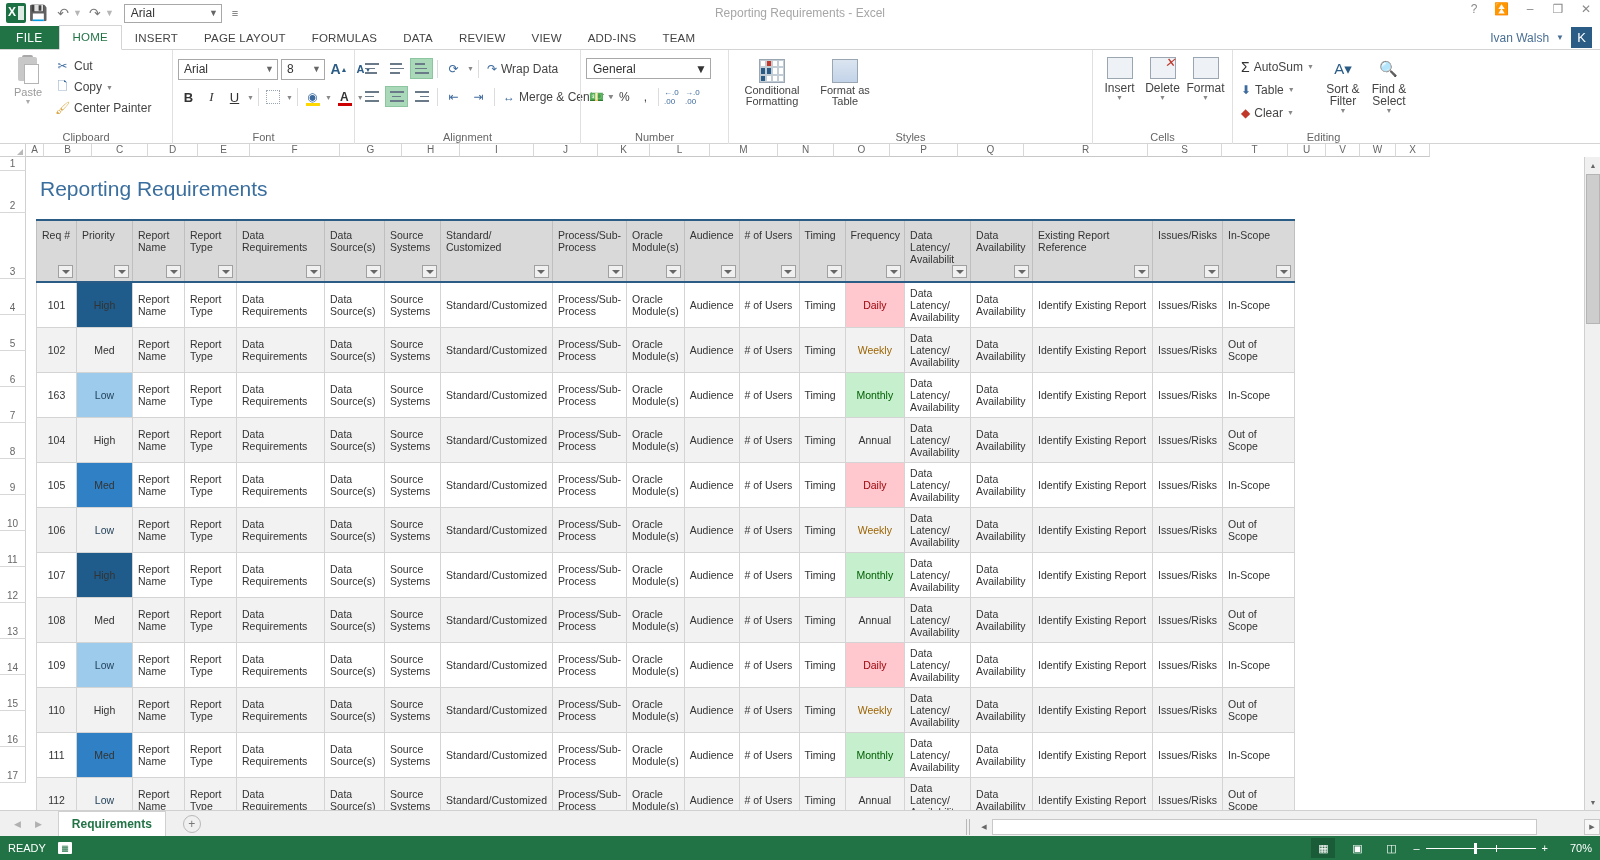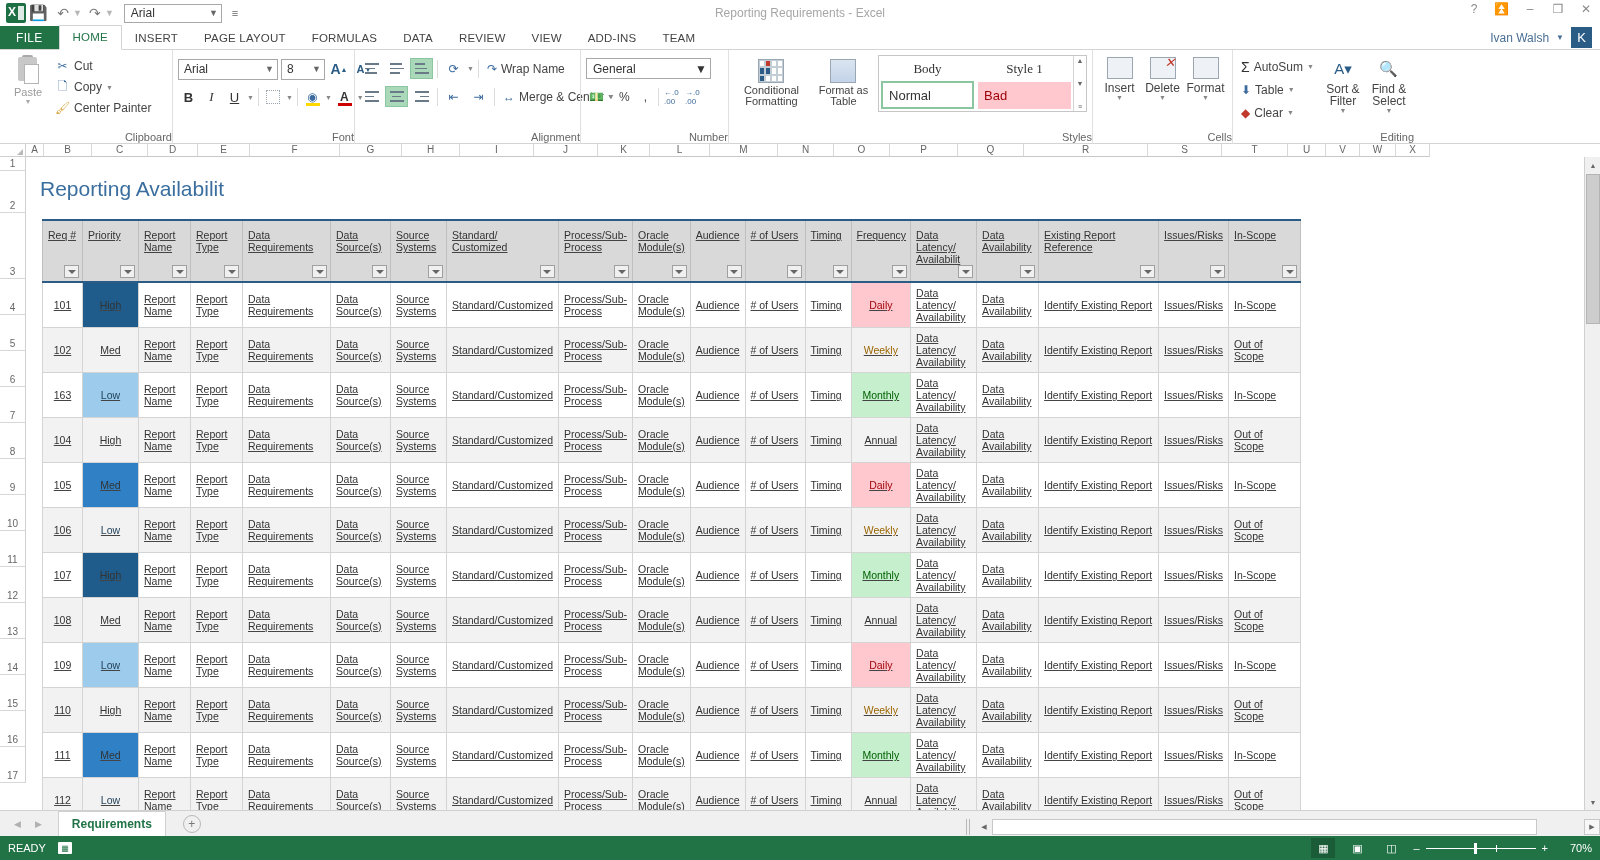--- a/index.html
+++ b/index.html
@@ -39,21 +39,21 @@
   .user-name{ font-size:12px; color:#4a6f94; }
   .user-caret{ font-size:8px; color:#4a6f94; }
   .avatar{ width:21px; height:21px; background:#2a5c86; color:#fff; font-size:13px; display:flex; align-items:center; justify-content:center; }
 
   
   .ribbon{ height:95px; background:#fff; border-bottom:1px solid #d4d4d4; border-top:1px solid #d4d4d4; margin-top:-1px;
            display:flex; position:relative; flex:0 0 95px; }
   .rgroup{ position:relative; display:flex; flex-direction:column; height:95px; padding-top:3px; }
   .rgroup + .rgroup{ border-left:1px solid #e0e0e0; }
   .rgroup-body{ flex:1; display:flex; align-items:flex-start; padding:0 5px; }
-  .rgroup-title{ text-align:right; font-size:11px; color:#666; height:15px; line-height:14px; position:relative; }
+  .rgroup-title{ text-align:center; font-size:11px; color:#666; height:15px; line-height:14px; position:relative; }
 
   .big-btn{ width:46px; display:flex; flex-direction:column; align-items:center; justify-content:flex-start; padding-top:4px; cursor:pointer; }
   .big-btn .lbl{ font-size:11px; color:#9a9a9a; text-align:center; line-height:11px; margin-top:2px;}
   .big-btn .car{ font-size:7px; color:#aaa; }
   .paste-ico{ width:26px; height:28px; position:relative; }
   .paste-ico .clip{ position:absolute; left:3px; top:0; width:19px; height:24px; background:#c8c8c8; border-radius:2px; }
   .paste-ico .clip2{ position:absolute; left:7px; top:-2px; width:11px; height:5px; background:#a8a8a8; border-radius:2px;}
   .paste-ico .pg{ position:absolute; left:9px; top:7px; width:15px; height:20px; background:#fff; border:1px solid #b4b4b4; }
 
   .small-btn{ display:flex; align-items:center; gap:4px; height:20px; font-size:12px; color:#444; padding:0 4px; cursor:pointer; white-space:nowrap;}
@@ -116,21 +116,21 @@
   .ch{ border-right:1px solid #d8d8d8; border-bottom:1px solid #c8c8c8; font-size:10px; color:#666; text-align:center; line-height:12px; background:#fff; cursor:pointer;}
 
   .gridbody{ flex:1; display:flex; overflow:hidden; position:relative;}
   .rowhdrs{ width:26px; flex:0 0 26px; background:#fff; }
   .rh{ border-right:1px solid #d0d0d0; border-bottom:1px solid #d8d8d8; font-size:10px; color:#666; text-align:center; background:#fff; position:relative; cursor:pointer;}
   .rh span{ position:absolute; bottom:1px; left:0; right:0; }
   .cells{ flex:1; position:relative; overflow:hidden; }
 
   .sheet-title{ position:absolute; left:14px; top:20px; font-size:21px; color:#3a6e9e; font-family:"Liberation Sans",sans-serif; }
 
-  table.req{ position:absolute; left:16px; top:62px; border-collapse:collapse; table-layout:fixed;text-decoration:underline; }
+  table.req{ position:absolute; left:10px; top:62px; border-collapse:collapse; table-layout:fixed; }
   table.req th{ background:#d9d9d9; border:1px solid #bfbfbf; border-top:2px solid #2a5c86; border-bottom:2px solid #2a5c86;
                 font-size:10.5px; color:#333; font-weight:normal; text-align:left; vertical-align:top; padding:8px 4px 16px 5px; position:relative; line-height:12px;}
   table.req th .fbtn{ position:absolute; bottom:3px; right:3px; width:15px; height:13px; background:#f0f0f0; border:1px solid #a0a0a0; display:flex; align-items:center; justify-content:center; cursor:pointer;}
   table.req th .fbtn:after{ content:""; border-left:4px solid transparent; border-right:4px solid transparent; border-top:4px solid #666; }
   table.req td{ border:1px solid #d4d4d4; font-size:10.5px; color:#333; padding:4px 5px; vertical-align:middle; line-height:12px; }
   table.req tr.alt td{ background:#f2f2f2; }
   td.reqnum{ text-align:center; color:#333; }
   td.prio{ text-align:center; color:#fff; font-size:10.5px; }
   td.prio.High{ background:#1f5c8b; }
   td.prio.Med{ background:#2f80c4; }
@@ -324,21 +324,21 @@
               </span>
             </span>
           <span class="vsep"></span>
           <span class="albtn">
               <span style="font-size:12px;color:#3d6b9e">⟳</span>
             </span>
           <span class="car">▼</span>
           <span class="vsep"></span>
           <span class="wrapbtn">
             <span style="color:#3d6b9e;font-size:12px">↷</span>
-            <span>Wrap Name</span>
+            <span>Wrap Data</span>
           </span>
         </div>
         <div style="display:flex;align-items:center;gap:2px;height:23px;margin-top:5px">
           <span class="albtn">
               <span class="al-lines">
                 <i style="width:14px"></i>
                 <i style="width:9px"></i>
                 <i style="width:14px"></i>
               </span>
             </span>
@@ -410,35 +410,20 @@
             <i style="background:#2a5c86"></i>
               <i></i>
               <i></i>
               <i></i>
           </span>
           <span class="lbl" style="color:#444">Conditional Formatting</span>
         </div>
         <div class="big-btn" style="width:62px">
           <span style="display:block;width:26px;height:24px;background:linear-gradient(#dbe5f1,#c3d3e8);border:1px solid #9aa6b2"></span>
           <span class="lbl" style="color:#444">Format as Table</span>
-        </div>
-        <div class="stylegal">
-          <div class="gal-col">
-            <div class="gal-head">Body</div>
-            <div class="gal-cell gal-normal">Normal</div>
-          </div>
-          <div class="gal-col">
-            <div class="gal-head">Style 1</div>
-            <div class="gal-cell gal-bad">Bad</div>
-          </div>
-          <div class="gal-scroll">
-            <span>▲</span>
-            <span>▼</span>
-            <span>≡</span>
-          </div>
         </div>
       </div>
       <div class="rgroup-title">Styles</div>
     </div>
 
     <div class="rgroup" style="width:140px">
       <div class="rgroup-body" style="padding-top:2px">
         <div class="big2">
           <span style="display:block;width:26px;height:22px;border:1px solid #9aa6b2;background:#eef2f7"></span>
           <span class="lbl">Insert</span>
@@ -574,21 +559,21 @@
             <span>15</span>
           </div>
           <div class="rh" style="height: 36px;">
             <span>16</span>
           </div>
           <div class="rh" style="height: 36px;">
             <span>17</span>
           </div>
         </div>
       <div class="cells">
-        <div class="sheet-title">Reporting Availabilit</div>
+        <div class="sheet-title">Reporting Requirements</div>
 
         <table class="req">
           <thead>
               <tr id="thead-row">
                 <th style="width: 40px;"><span>Req #</span><span class="fbtn"></span></th>
                 <th style="width: 56px;"><span>Priority</span><span class="fbtn"></span></th>
                 <th style="width: 52px;"><span>Report Name</span><span class="fbtn"></span></th>
                 <th style="width: 52px;"><span>Report Type</span><span class="fbtn"></span></th>
                 <th style="width: 88px;"><span>Data Requirements</span><span class="fbtn"></span></th>
                 <th style="width: 60px;"><span>Data Source(s)</span><span class="fbtn"></span></th>

